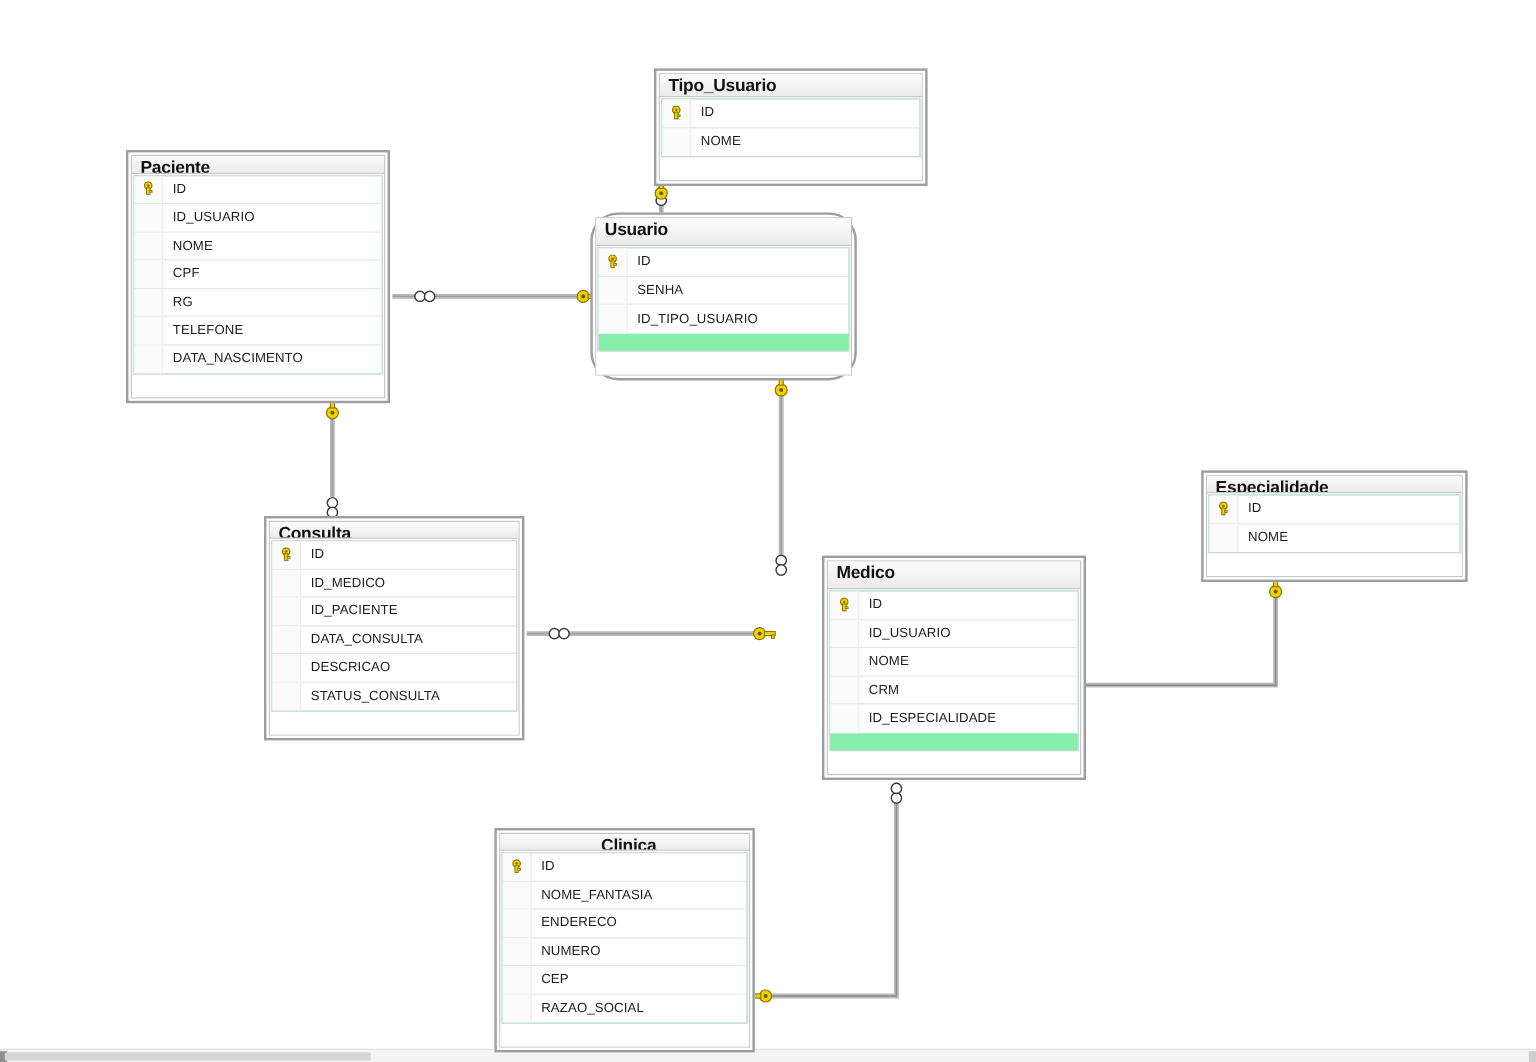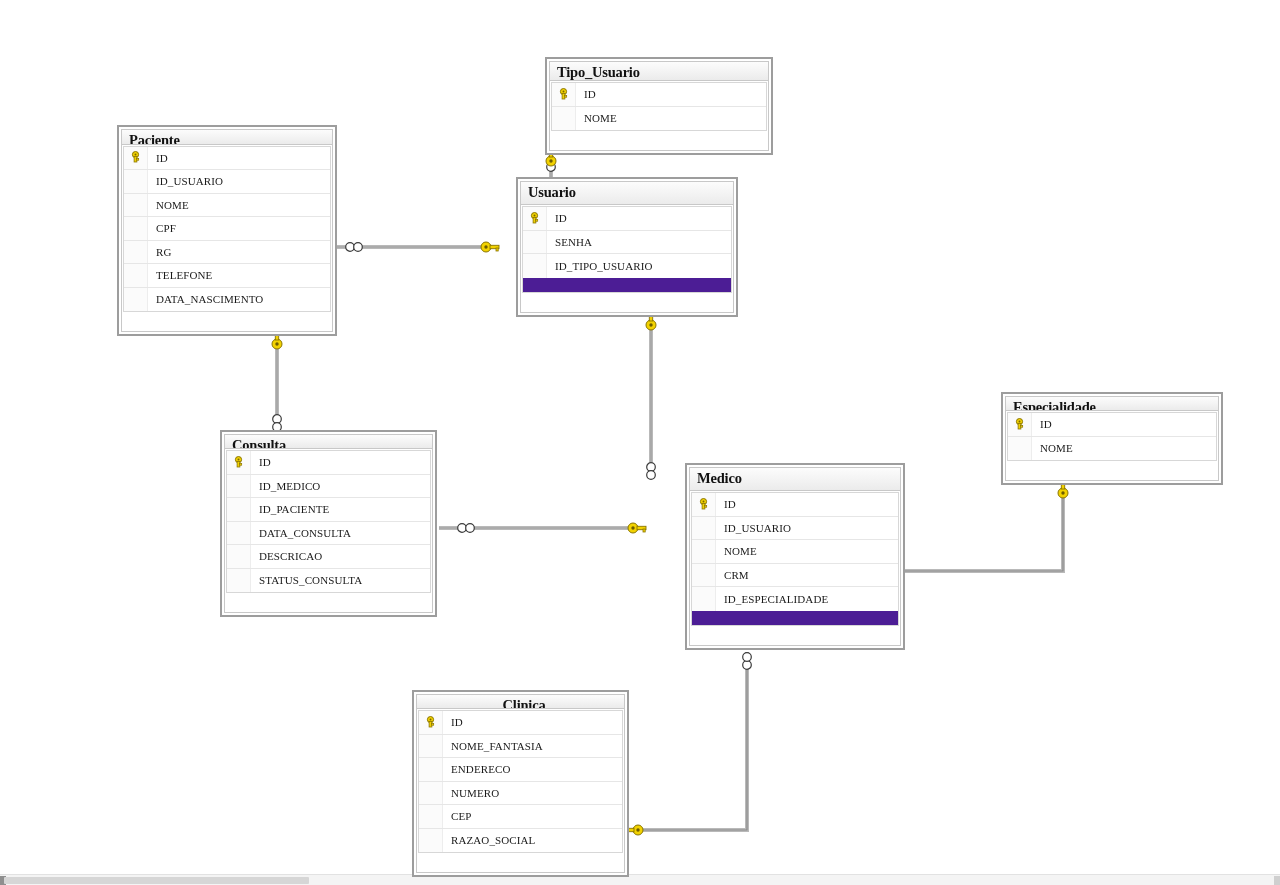--- a/index.html
+++ b/index.html
@@ -11,21 +11,20 @@
   body {
     font-family: "Liberation Sans", sans-serif;
     -webkit-font-smoothing: antialiased;
   }
   #canvas {
     position: relative;
     width: 1280px;
     height: 885px;
     background: #ffffff;
     overflow: hidden;
-    font-family: Liberation Serif, serif;
   }
 
   
   .entity {
     position: absolute;
     box-sizing: border-box;
     background: #ffffff;
     border: 2px solid #9d9d9d;
     padding: 2px;
     z-index: 5;
@@ -51,21 +50,21 @@
     border-bottom: 1px solid #c8c8c8;
     letter-spacing: -0.2px;
     white-space: nowrap;
     overflow: hidden;
   }
   .entity-fields {
     box-sizing: border-box;
     flex: 1 1 auto;
     border: 1px solid #d7d7d7;
     margin: 1px;
-    background: #4c1d95;
+    background: #86efac;
     display: flex;
     flex-direction: column;
   }
   .field-row {
     box-sizing: border-box;
     height: 23.5px;
     display: flex;
     align-items: center;
     border-bottom: 1px solid #e6e6e6;
     background: #ffffff;
@@ -255,21 +254,21 @@
               <div class="field-name">ID</div>
             </div>
             <div class="field-row">
               <div class="field-gutter"></div>
               <div class="field-name">NOME</div>
             </div>
           </div>
           <div class="entity-pad"></div>
         </div>
       </div>
-      <div class="entity" style="left: 105px; top: 125px; width: 220px; height: 211px; margin-left: 12px;">
+      <div class="entity" style="left: 105px; top: 125px; width: 220px; height: 211px;">
         <div class="entity-inner">
           <div class="entity-title">Paciente</div>
           <div class="entity-fields">
             <div class="field-row">
               <div class="field-gutter">
                 <svg class="key-ico" width="13" height="13" viewBox="0 0 13 13" xmlns="http://www.w3.org/2000/svg">
                   <circle cx="6.5" cy="3.6" r="3.1" fill="#f2d200" stroke="#8a7500" stroke-width="1"></circle>
                   <circle cx="6.5" cy="3.6" r="1" fill="#7a6700"></circle>
                   <rect x="5.1" y="5.4" width="2.8" height="5.6" fill="#f2d200" stroke="#8a7500" stroke-width="0.8"></rect>
                   <rect x="7.6" y="7.6" width="2.1" height="1.6" fill="#f2d200" stroke="#8a7500" stroke-width="0.7"></rect>
@@ -298,21 +297,21 @@
               <div class="field-name">TELEFONE</div>
             </div>
             <div class="field-row">
               <div class="field-gutter"></div>
               <div class="field-name">DATA_NASCIMENTO</div>
             </div>
           </div>
           <div class="entity-pad"></div>
         </div>
       </div>
-      <div class="entity" style="left: 516px; top: 177px; width: 222px; height: 140px;">
+      <div class="entity" style="left: 492px; top: 177px; width: 222px; height: 140px; border-radius: 23px;">
         <div class="entity-inner">
           <div class="entity-title">Usuario</div>
           <div class="entity-fields">
             <div class="field-row">
               <div class="field-gutter">
                 <svg class="key-ico" width="13" height="13" viewBox="0 0 13 13" xmlns="http://www.w3.org/2000/svg">
                   <circle cx="6.5" cy="3.6" r="3.1" fill="#f2d200" stroke="#8a7500" stroke-width="1"></circle>
                   <circle cx="6.5" cy="3.6" r="1" fill="#7a6700"></circle>
                   <rect x="5.1" y="5.4" width="2.8" height="5.6" fill="#f2d200" stroke="#8a7500" stroke-width="0.8"></rect>
                   <rect x="7.6" y="7.6" width="2.1" height="1.6" fill="#f2d200" stroke="#8a7500" stroke-width="0.7"></rect>

